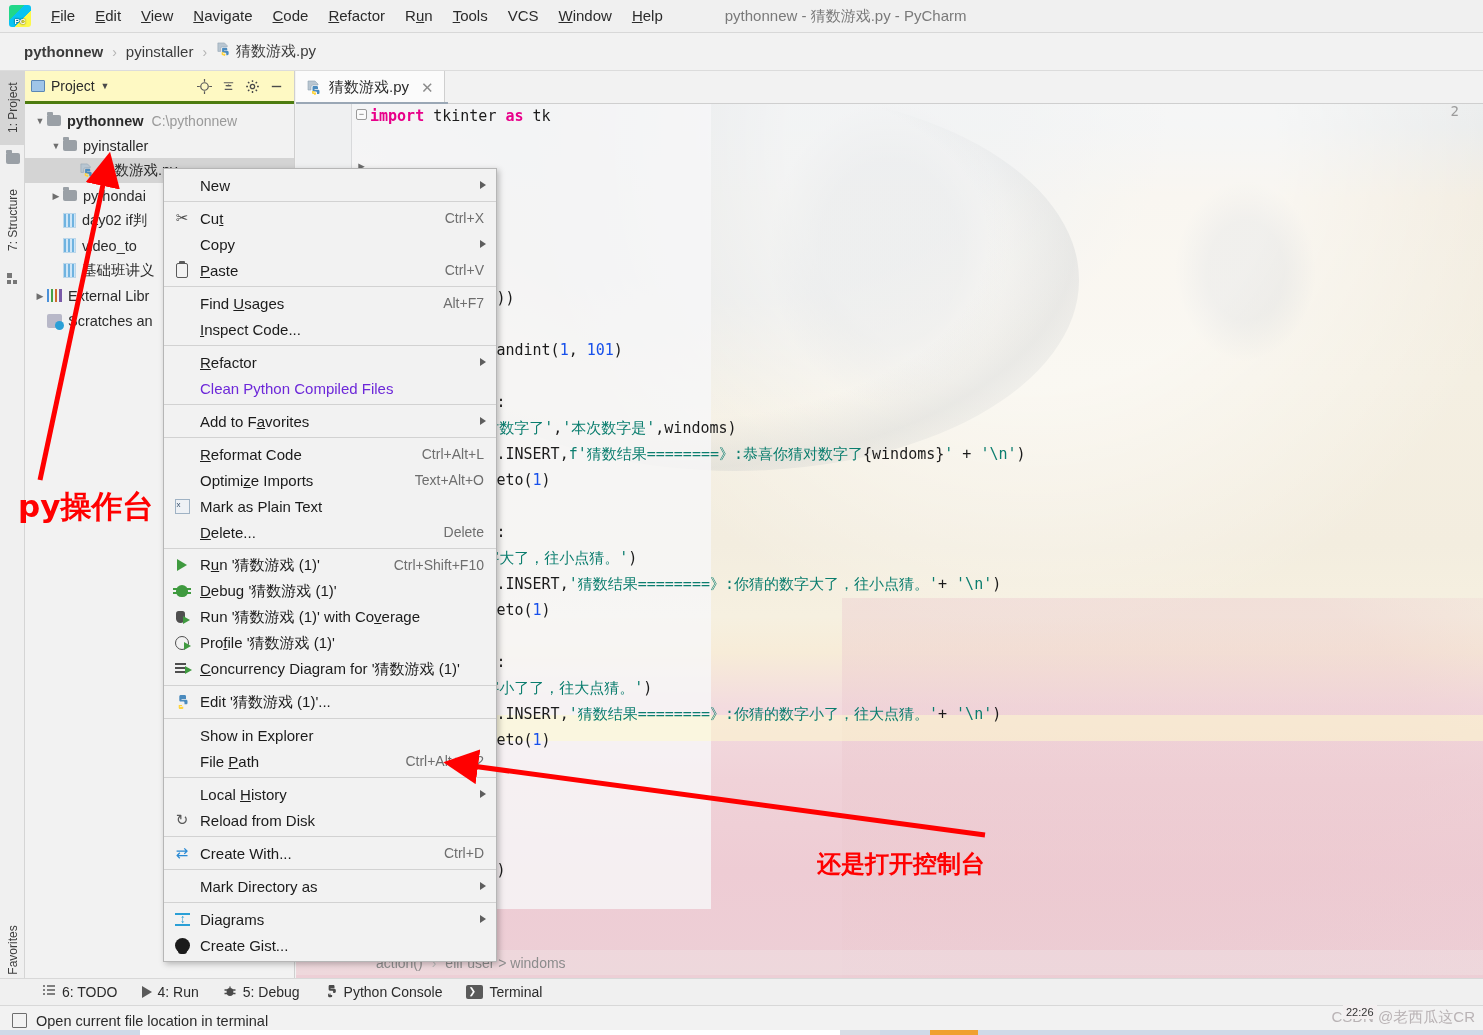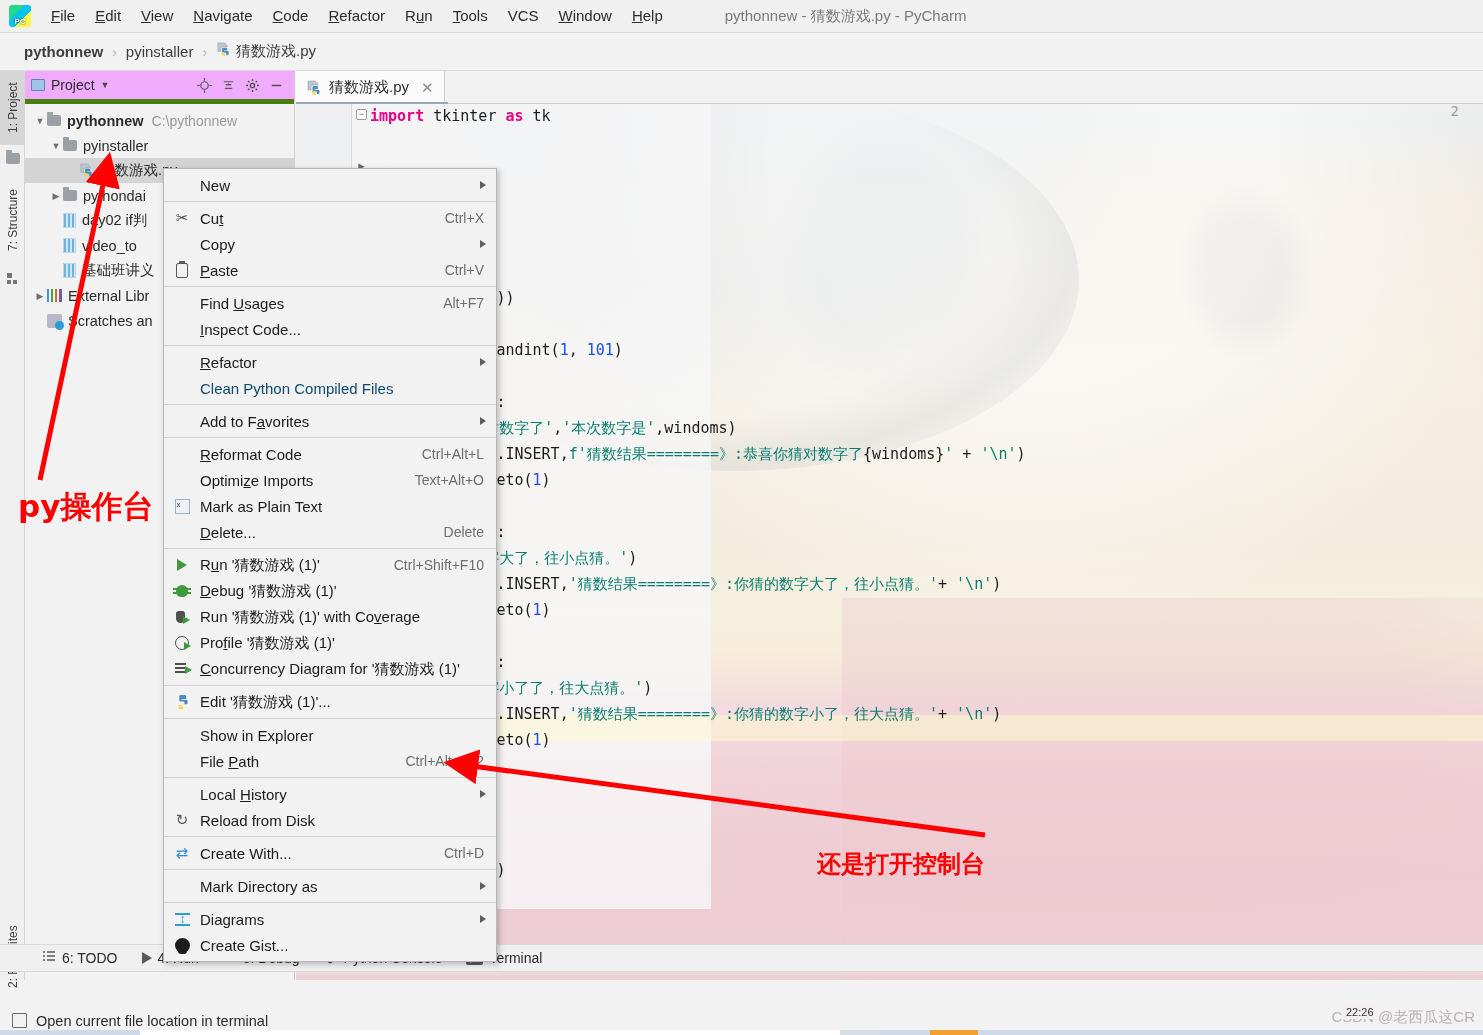--- a/index.html
+++ b/index.html
@@ -65,21 +65,21 @@
   }
   .vtab.active { background:#d6d6d6; }
 
   
   .project-panel {
     position:absolute; left:25px; top:71px; width:270px; height:909px;
     background:#f2f2f2; border-right:1px solid #cfcfcf;
   }
   .panel-header {
     height:33px; display:flex; align-items:center; padding:0 6px;
-    border-bottom:5px solid #4d7c0f; background:#f0abfc;
+    border-bottom:3px solid #4d7c0f; background:#fef9c3;
   }
   .panel-title { font-size:14px; color:#2b2b2b; margin-left:6px; }
   .panel-btn {
     width:24px; height:22px; display:flex; align-items:center; justify-content:center;
     color:#5a5a5a; font-size:13px; cursor:default;
   }
   .sq-icon{
     width:14px;height:12px;border:1px solid #5b87b5;background:#9fc5e8;border-radius:1px;
   }
   .tree { padding-top:4px; font-size:14.5px; color:#2b2b2b; }
@@ -225,21 +225,21 @@
     position:absolute; left:163px; top:168px; width:334px;
     background:#f2f2f2; border:1px solid #b6b6b6;
     box-shadow: 2px 2px 6px rgba(0,0,0,0.25);
     padding:3px 0; z-index:50;
   }
   .mrow {
     height:26px; display:flex; align-items:center; position:relative;
     font-size:15px; color:#1b1b1b; padding-left:36px; padding-right:12px;
     white-space:nowrap; cursor:default;
   }
-  .mrow.disabled { color:#0c4a6e; }
+  .mrow.disabled { color:#6d28d9; }
   .mrow.sel { background:#2675bf; color:#ffffff; }
   .mrow .shortcut {
     position:absolute; right:12px; color:#6e6e6e; font-size:14px;
   }
   .mrow .arrow {
     position:absolute; right:10px; width:0; height:0;
     border-left:6px solid #5e5e5e; border-top:4px solid transparent; border-bottom:4px solid transparent;
   }
   .mrow .micon {
     position:absolute; left:9px; top:50%; transform:translateY(-50%);
@@ -281,21 +281,21 @@
 
   
   .anno-text {
     position:absolute; color:#ff0000; font-weight:bold;
     font-family:"DejaVu Sans", sans-serif; white-space:nowrap;
   }
   svg.anno { position:absolute; left:0; top:0; width:1483px; height:1035px; pointer-events:none; z-index:60; }
 
   
   .toolwindow-bar {
-    position:absolute; left:0; top:944px; width:1483px; height:28px;
+    position:absolute; left:0; top:978px; width:1483px; height:28px;
     background:#f0f0f0; border-top:1px solid #d8d8d8; border-bottom:1px solid #d8d8d8;
     display:flex; align-items:center; padding-left:42px; gap:24px;
   }
   .twb-item { display:flex; align-items:center; font-size:14px; color:#2b2b2b; gap:6px; white-space:nowrap; cursor:default;}
   .statusbar {
     position:absolute; left:0; top:1006px; width:1483px; height:29px;
     background:#f2f2f2; display:flex; align-items:center; padding-left:12px; gap:9px;
   }
   .status-text { font-size:14.5px; color:#2b2b2b; white-space:nowrap; }
   .status-ic { width:15px;height:15px;border:1.5px solid #6e6e6e;border-radius:1px; }

